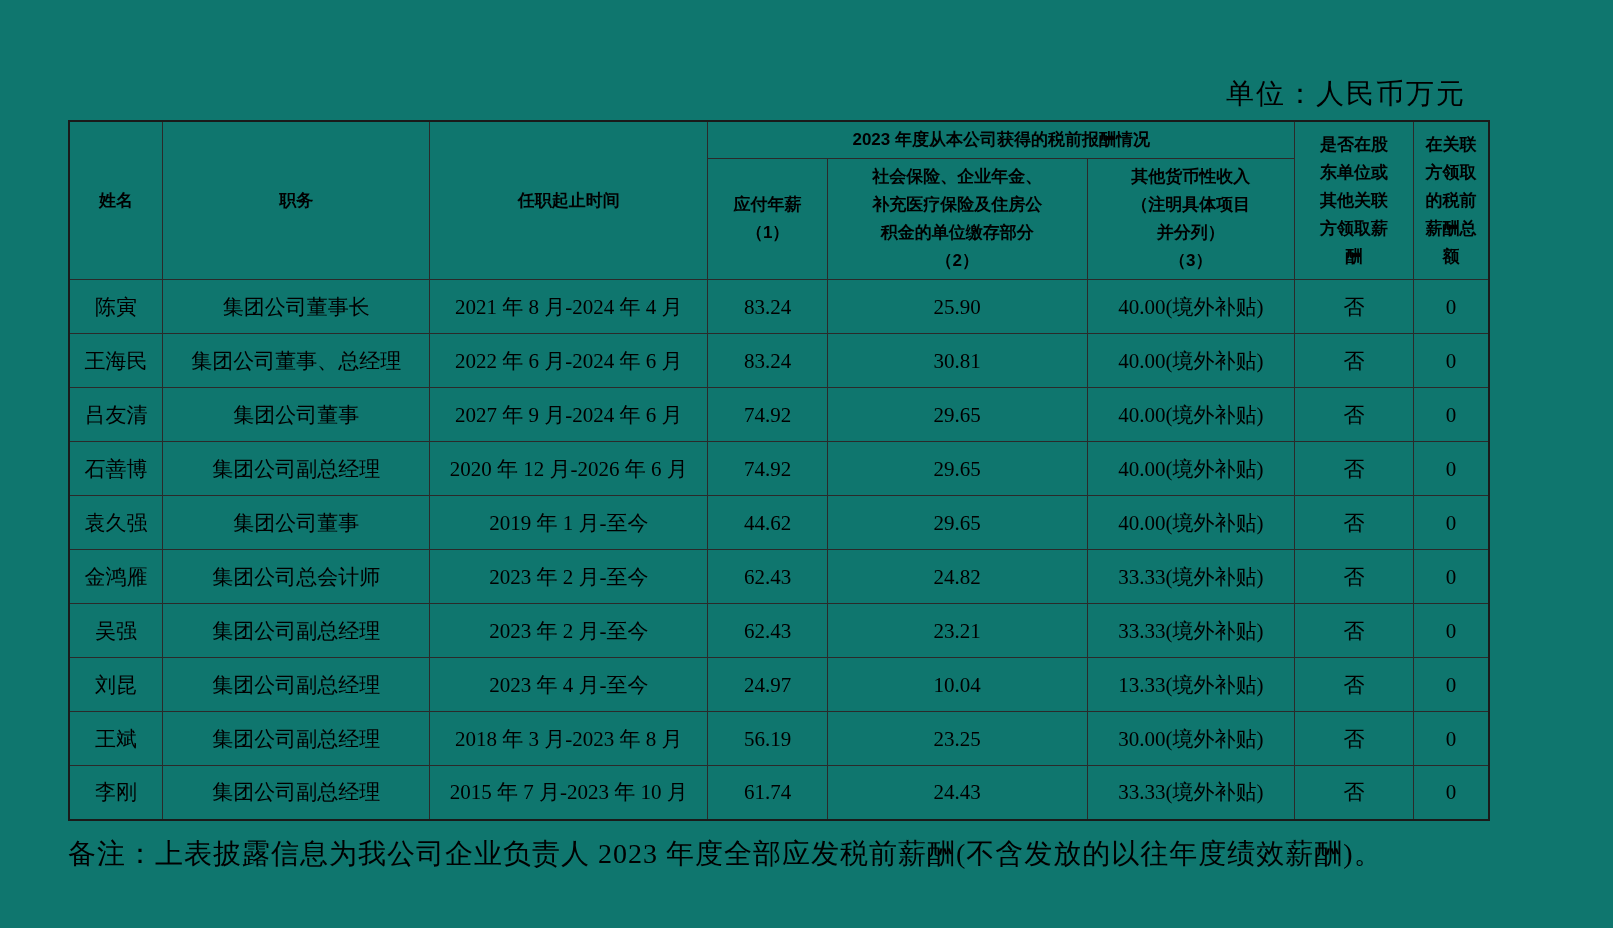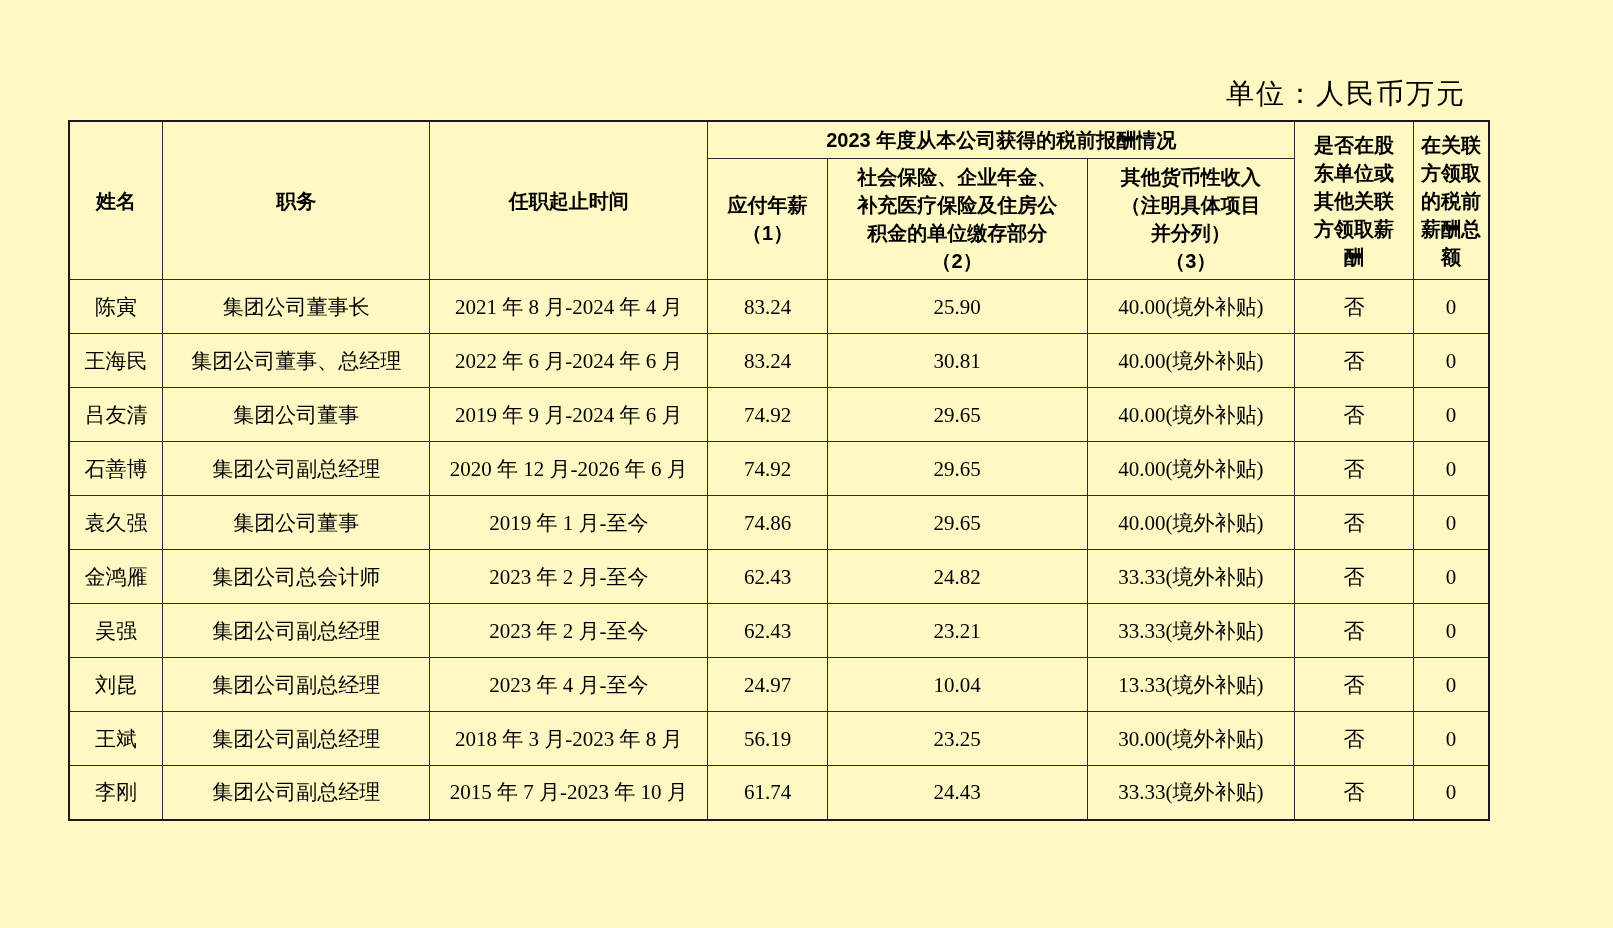--- a/index.html
+++ b/index.html
@@ -4,21 +4,21 @@
 <style>
   html, body {
     margin: 0;
     padding: 0;
     background: #ffffff;
   }
   .page {
     position: relative;
     width: 1613px;
     height: 928px;
-    background: #fef9c3;
+    background: #0f766e;
     color: #000000;
     font-family: "Liberation Serif", "DejaVu Serif", serif;
     overflow: hidden;
   }
   .unit-label {
     position: absolute;
     top: 78px;
     left: 68px;
     width: 1398px;
     text-align: right;
@@ -39,21 +39,21 @@
   table.salary-table td {
     border: 1px solid #2a2a2a;
     text-align: center;
     vertical-align: middle;
     padding: 2px 4px;
     overflow: hidden;
   }
   table.salary-table th {
     font-family: "Liberation Sans", "DejaVu Sans", sans-serif;
     font-weight: bold;
-    font-size: 20px;
+    font-size: 17px;
     line-height: 28px;
     white-space: pre-line;
   }
   table.salary-table td {
     font-size: 21px;
     line-height: 26px;
   }
   tr.header-row-group th.group-header { height: 32px; }
   tr.header-row-sub th { height: 116px; }
   tbody tr { height: 54px; }
@@ -132,42 +132,42 @@
           <td>2022 年 6 月-2024 年 6 月</td>
           <td>83.24</td>
           <td>30.81</td>
           <td>40.00(境外补贴)</td>
           <td>否</td>
           <td>0</td>
         </tr>
         <tr>
           <td>吕友清</td>
           <td>集团公司董事</td>
-          <td>2019 年 9 月-2024 年 6 月</td>
+          <td>2027 年 9 月-2024 年 6 月</td>
           <td>74.92</td>
           <td>29.65</td>
           <td>40.00(境外补贴)</td>
           <td>否</td>
           <td>0</td>
         </tr>
         <tr>
           <td>石善博</td>
           <td>集团公司副总经理</td>
           <td>2020 年 12 月-2026 年 6 月</td>
           <td>74.92</td>
           <td>29.65</td>
           <td>40.00(境外补贴)</td>
           <td>否</td>
           <td>0</td>
         </tr>
         <tr>
           <td>袁久强</td>
           <td>集团公司董事</td>
           <td>2019 年 1 月-至今</td>
-          <td>74.86</td>
+          <td>44.62</td>
           <td>29.65</td>
           <td>40.00(境外补贴)</td>
           <td>否</td>
           <td>0</td>
         </tr>
         <tr>
           <td>金鸿雁</td>
           <td>集团公司总会计师</td>
           <td>2023 年 2 月-至今</td>
           <td>62.43</td>
@@ -212,14 +212,15 @@
           <td>2015 年 7 月-2023 年 10 月</td>
           <td>61.74</td>
           <td>24.43</td>
           <td>33.33(境外补贴)</td>
           <td>否</td>
           <td>0</td>
         </tr>
       </tbody>
   </table>
 
+  <div class="note">备注：上表披露信息为我公司企业负责人 2023 年度全部应发税前薪酬(不含发放的以往年度绩效薪酬)。</div>
 
 </div>
 
 </body></html>

